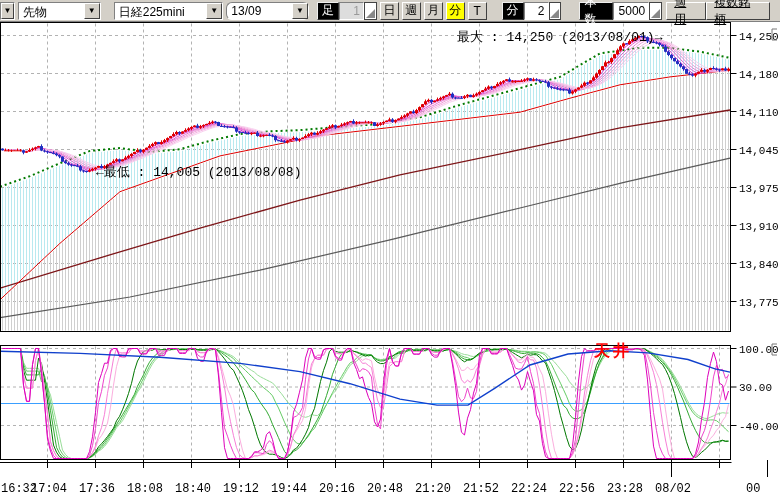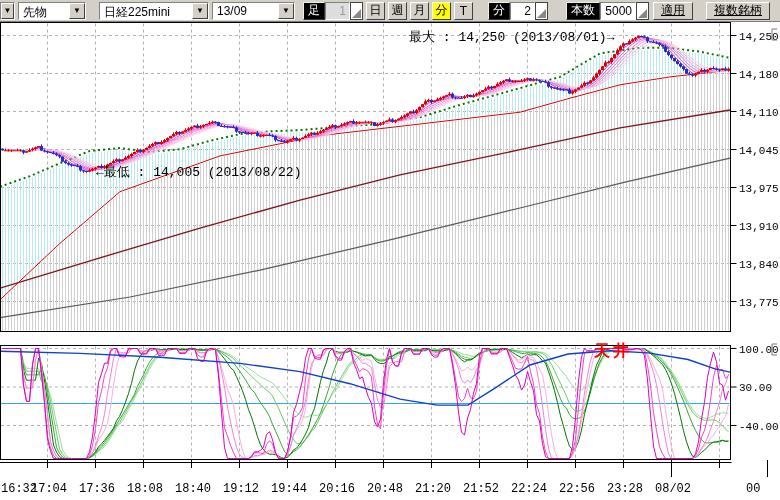--- a/index.html
+++ b/index.html
@@ -1142,37 +1142,37 @@
         <line x1="671.5" y1="460" x2="671.5" y2="477" stroke="#000" stroke-width="1"></line>
         <text y="492" fill="#000" x="673" text-anchor="middle" style="font: 12px &quot;Liberation Mono&quot;, &quot;DejaVu Sans Mono&quot;, monospace;">08/02</text>
         <line x1="719.5" y1="460" x2="719.5" y2="468" stroke="#000" stroke-width="1"></line>
         <text y="492" fill="#000" x="746" text-anchor="start" style="font: 12px &quot;Liberation Mono&quot;, &quot;DejaVu Sans Mono&quot;, monospace;">00</text>
         <line x1="767.5" y1="460" x2="767.5" y2="477" stroke="#000" stroke-width="1"></line>
         <path d="M777 29 h-5 v11 h5" stroke="#777" fill="none" stroke-width="1"></path>
         <path d="M777 344 h-5 v11 h5" stroke="#777" fill="none" stroke-width="1"></path>
       </g>
     </svg>
 
-  <div class="ann" style="left:409px;top:28px;text-align:center;">最大 : 14,250 (2013/08/01)→</div>
-  <div class="ann" style="left:96px;top:163px;">←最低 : 14,005 (2013/08/22)</div>
+  <div class="ann" style="left:457px;top:28px;text-align:center;">最大 : 14,250 (2013/08/01)→</div>
+  <div class="ann" style="left:96px;top:163px;">←最低 : 14,005 (2013/08/08)</div>
   <div class="ann" id="ann-ceiling" style="left:594px;top:329px;color:#ff0000;">天井</div>
 
   <div id="toolbar">
     <div class="combo" style="width:15px;margin-left:0;">
       <div class="drop">▼</div>
     </div>
-    <div class="combo" style="width:68px;margin-left:3px;">
+    <div class="combo" style="width:83px;margin-left:3px;">
       <div class="val">先物</div>
       <div class="drop">▼</div>
     </div>
     <div class="combo" style="width:110px;margin-left:13px;">
       <div class="val">日経225mini</div>
       <div class="drop">▼</div>
     </div>
-    <div class="combo" style="width:83px;margin-left:3px;">
+    <div class="combo" style="width:83px;margin-left:3px;border-radius:6px;">
       <div class="val">13/09</div>
       <div class="drop">▼</div>
     </div>
     <div class="blabel" style="margin-left:8px;">足</div>
     <div class="num-input dim" style="width:25px;">1</div>
     <div class="spin"></div>
     <div class="pbtn">日</div>
     <div class="pbtn">週</div>
     <div class="pbtn">月</div>
     <div class="pbtn active">分</div>

